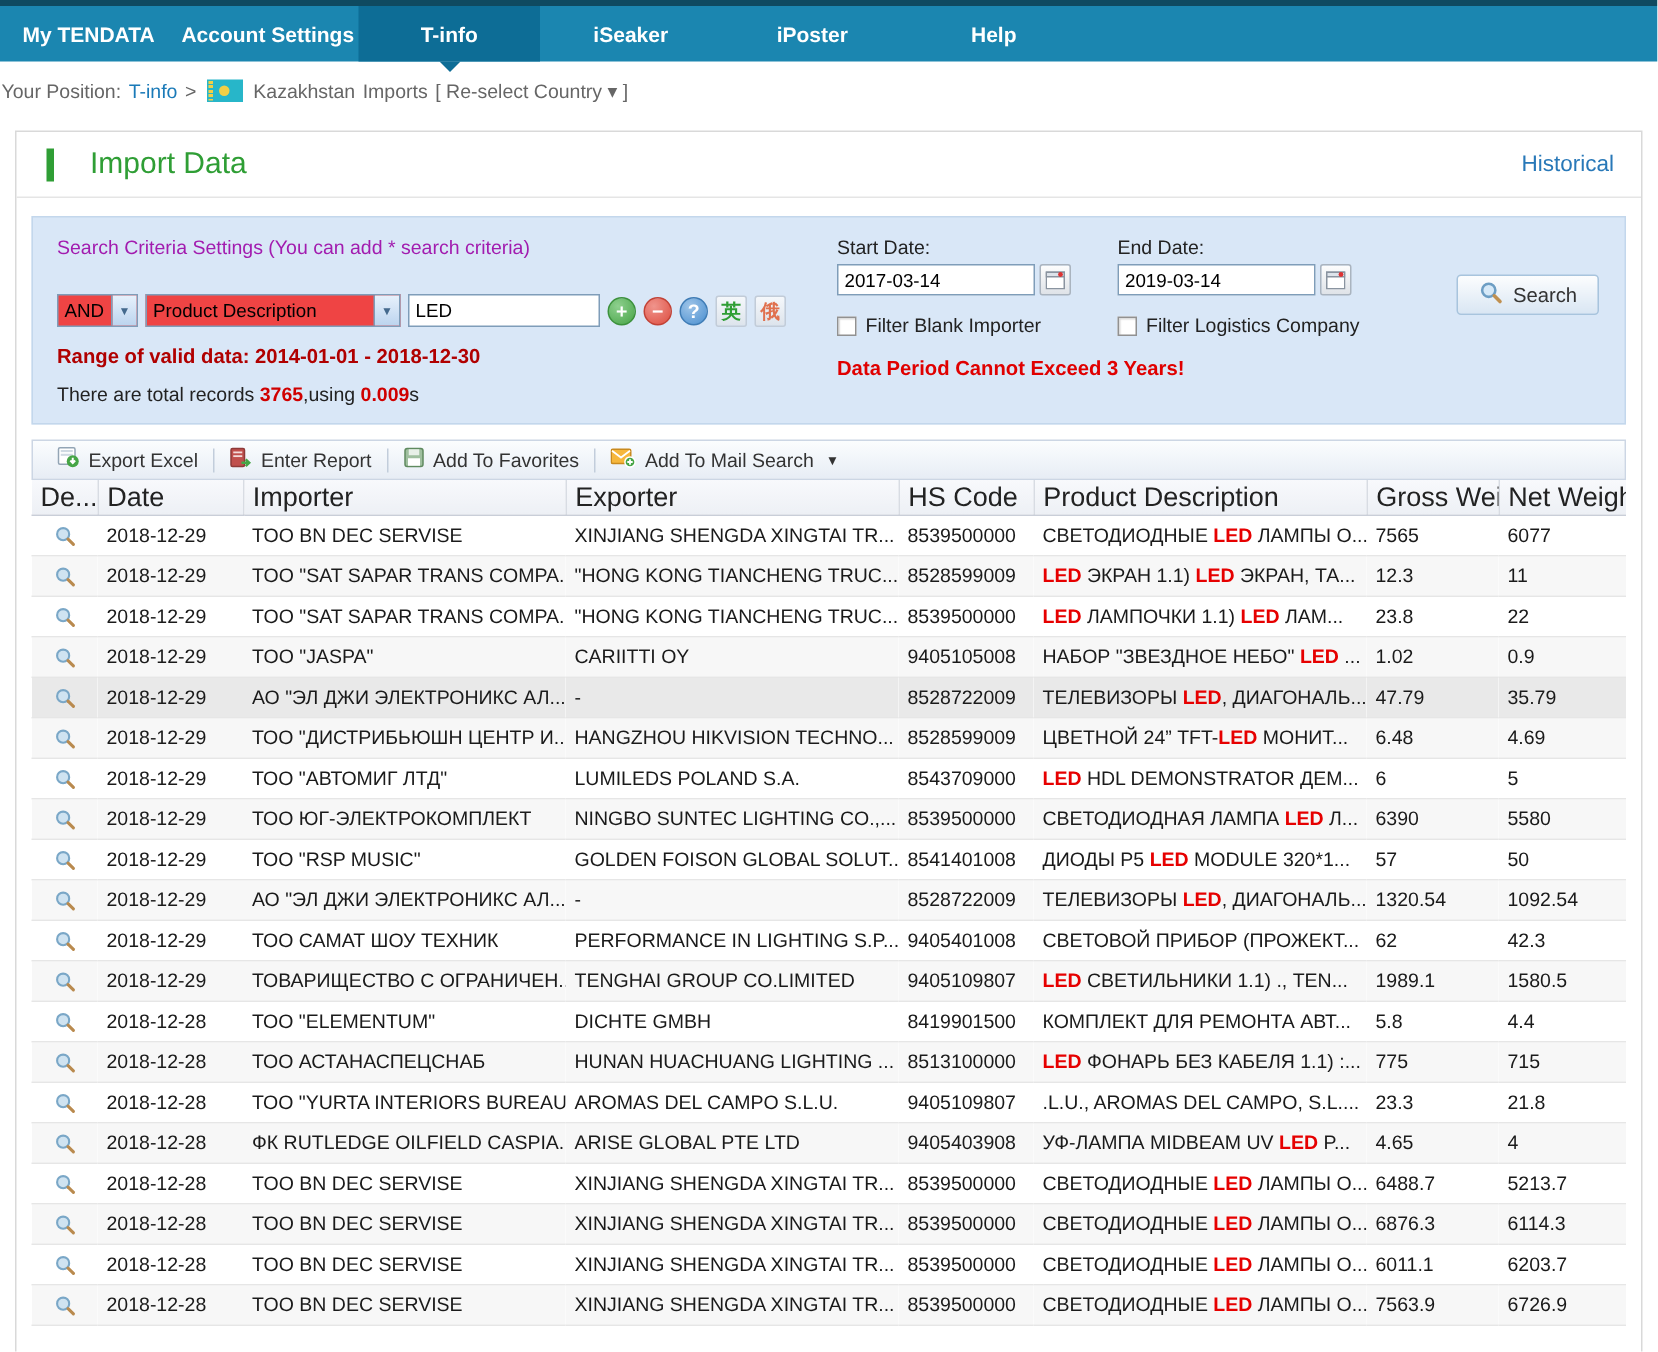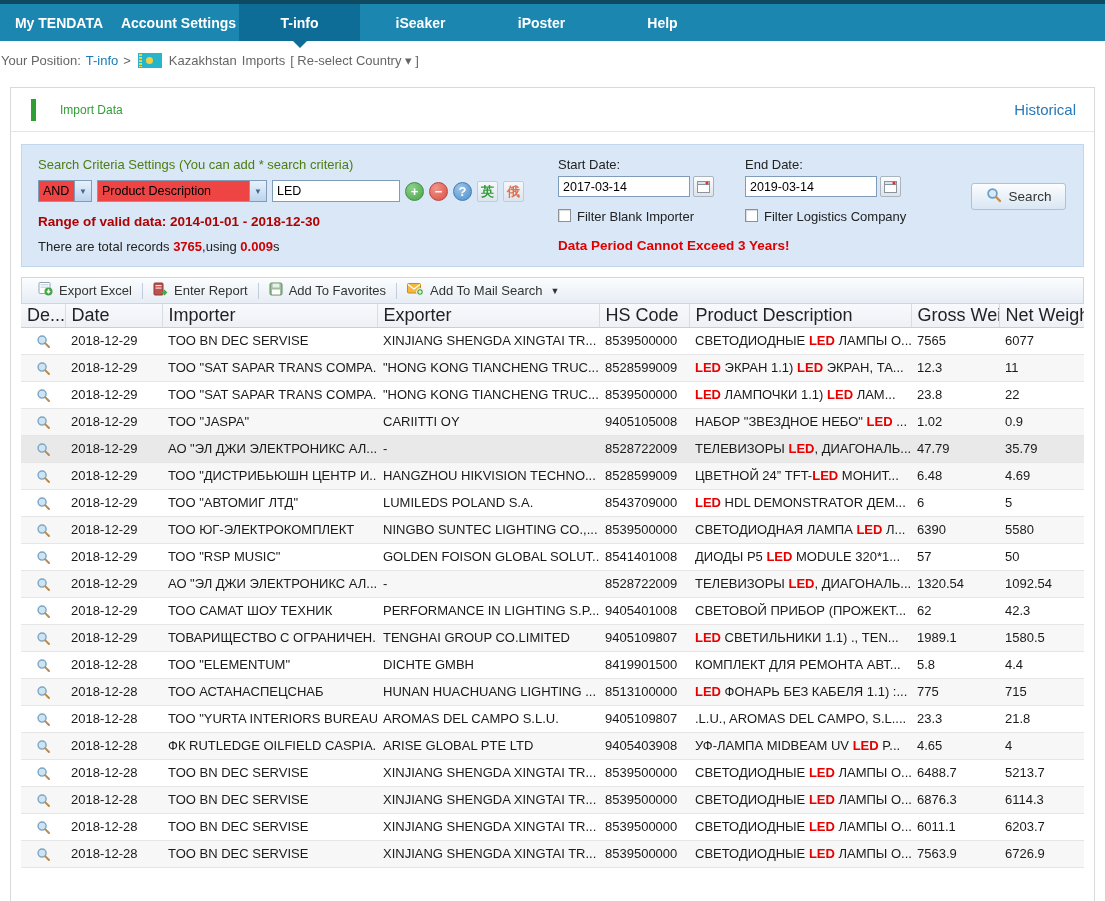--- a/index.html
+++ b/index.html
@@ -25,30 +25,30 @@
   .flag::after { content:""; position:absolute; left:50%; top:50%; width:7px; height:7px; margin:-3.5px 0 0 -3.5px;
     border-radius:50%; background:#f2cf45; }
   .crumb-text { color:#666; }
 
   
   .panel { margin:8px 10px 0 10px; height:860px; background:#fff; border:1px solid #d9d9d9; }
 
   .section-head { height:44px; display:flex; align-items:center; padding:0 18px 0 20px;
     border-bottom:1px solid #e5e5e5; }
   .green-bar { width:5px; height:22px; background:#2f9e35; margin-right:24px; }
-  .section-title { color:#2f9e35; font-size:12px; }
+  .section-title { color:#2f9e35; font-size:20px; }
   .historical { margin-left:auto; color:#2878b8; font-size:15px; cursor:pointer; text-decoration:none; }
 
   
   .search-panel { margin:12px 10px 10px 10px; background:#d9e7f7; border:1px solid #c3d7ec;
     padding:12px 14px 12px 16px; display:flex; }
   .sp-left { width:520px; }
   .sp-mid { width:410px; }
   .sp-right { flex:1; display:flex; justify-content:center; }
-  .criteria-label { font-size:13px; color:#4d7c0f; margin-bottom:8px; }
+  .criteria-label { font-size:13px; color:#a21caf; margin-bottom:24px; }
   .controls-row { display:flex; align-items:center; gap:5px; }
   .selectbox { height:22px; background:#ef4444; border:1px solid #7f9db9; display:flex; align-items:center;
     font-size:12.5px; color:#000; cursor:pointer; }
   .selectbox .sel-text { padding:0 4px; flex:1; white-space:nowrap; overflow:hidden; }
   .sel-arrow { width:17px; align-self:stretch; border-left:1px solid #7f9db9;
     background:linear-gradient(#e7f1fc,#bcd4ee); color:#44698d; font-size:8px;
     display:flex; align-items:center; justify-content:center; }
   .sb-and { width:54px; }
   .sb-field { width:170px; }
   .txt-input { height:22px; border:1px solid #7f9db9; font-size:12.5px; padding:0 4px; width:128px;
@@ -69,21 +69,21 @@
   .dates-row { display:flex; }
   .date-group { width:187px; }
   .date-label { font-size:13px; color:#222; margin-bottom:4px; }
   .date-input-wrap { display:flex; align-items:center; }
   .date-input { height:21px; width:132px; border:1px solid #7f9db9; font-size:12.5px; padding:0 4px;
     font-family:"Liberation Sans", sans-serif; }
   .cal-btn { width:21px; height:21px; margin-left:3px; background:linear-gradient(#fdfdfd,#dfe3e8);
     border:1px solid #aab4bf; border-radius:2px; display:flex; align-items:center; justify-content:center;
     cursor:pointer; padding:0; }
   .checks-row { display:flex; margin-top:12px; align-items:center; }
-  .check-group { width:187px; display:flex; align-items:flex-start; gap:6px; font-size:13px; color:#222; }
+  .check-group { width:187px; display:flex; align-items:flex-end; gap:6px; font-size:13px; color:#222; }
   .checkbox { width:13px; height:13px; background:#fff; border:1px solid #919191;
     box-shadow:inset 1px 1px 1px rgba(0,0,0,.15); cursor:pointer; }
   .warning { margin-top:14px; font-size:13.5px; font-weight:700; color:#e00000; }
 
   .search-btn { margin-top:26px; height:27px; padding:0 14px; display:flex; align-items:center; gap:7px;
     background:linear-gradient(#fcfdfe,#d9e6f3); border:1px solid #a8c4dd; border-radius:3px;
     font-size:13.5px; color:#333; cursor:pointer; font-family:"Liberation Sans", sans-serif; }
 
   
   .toolbar { margin:0 10px; height:27px; background:linear-gradient(#fbfdfe,#e7edf5);

